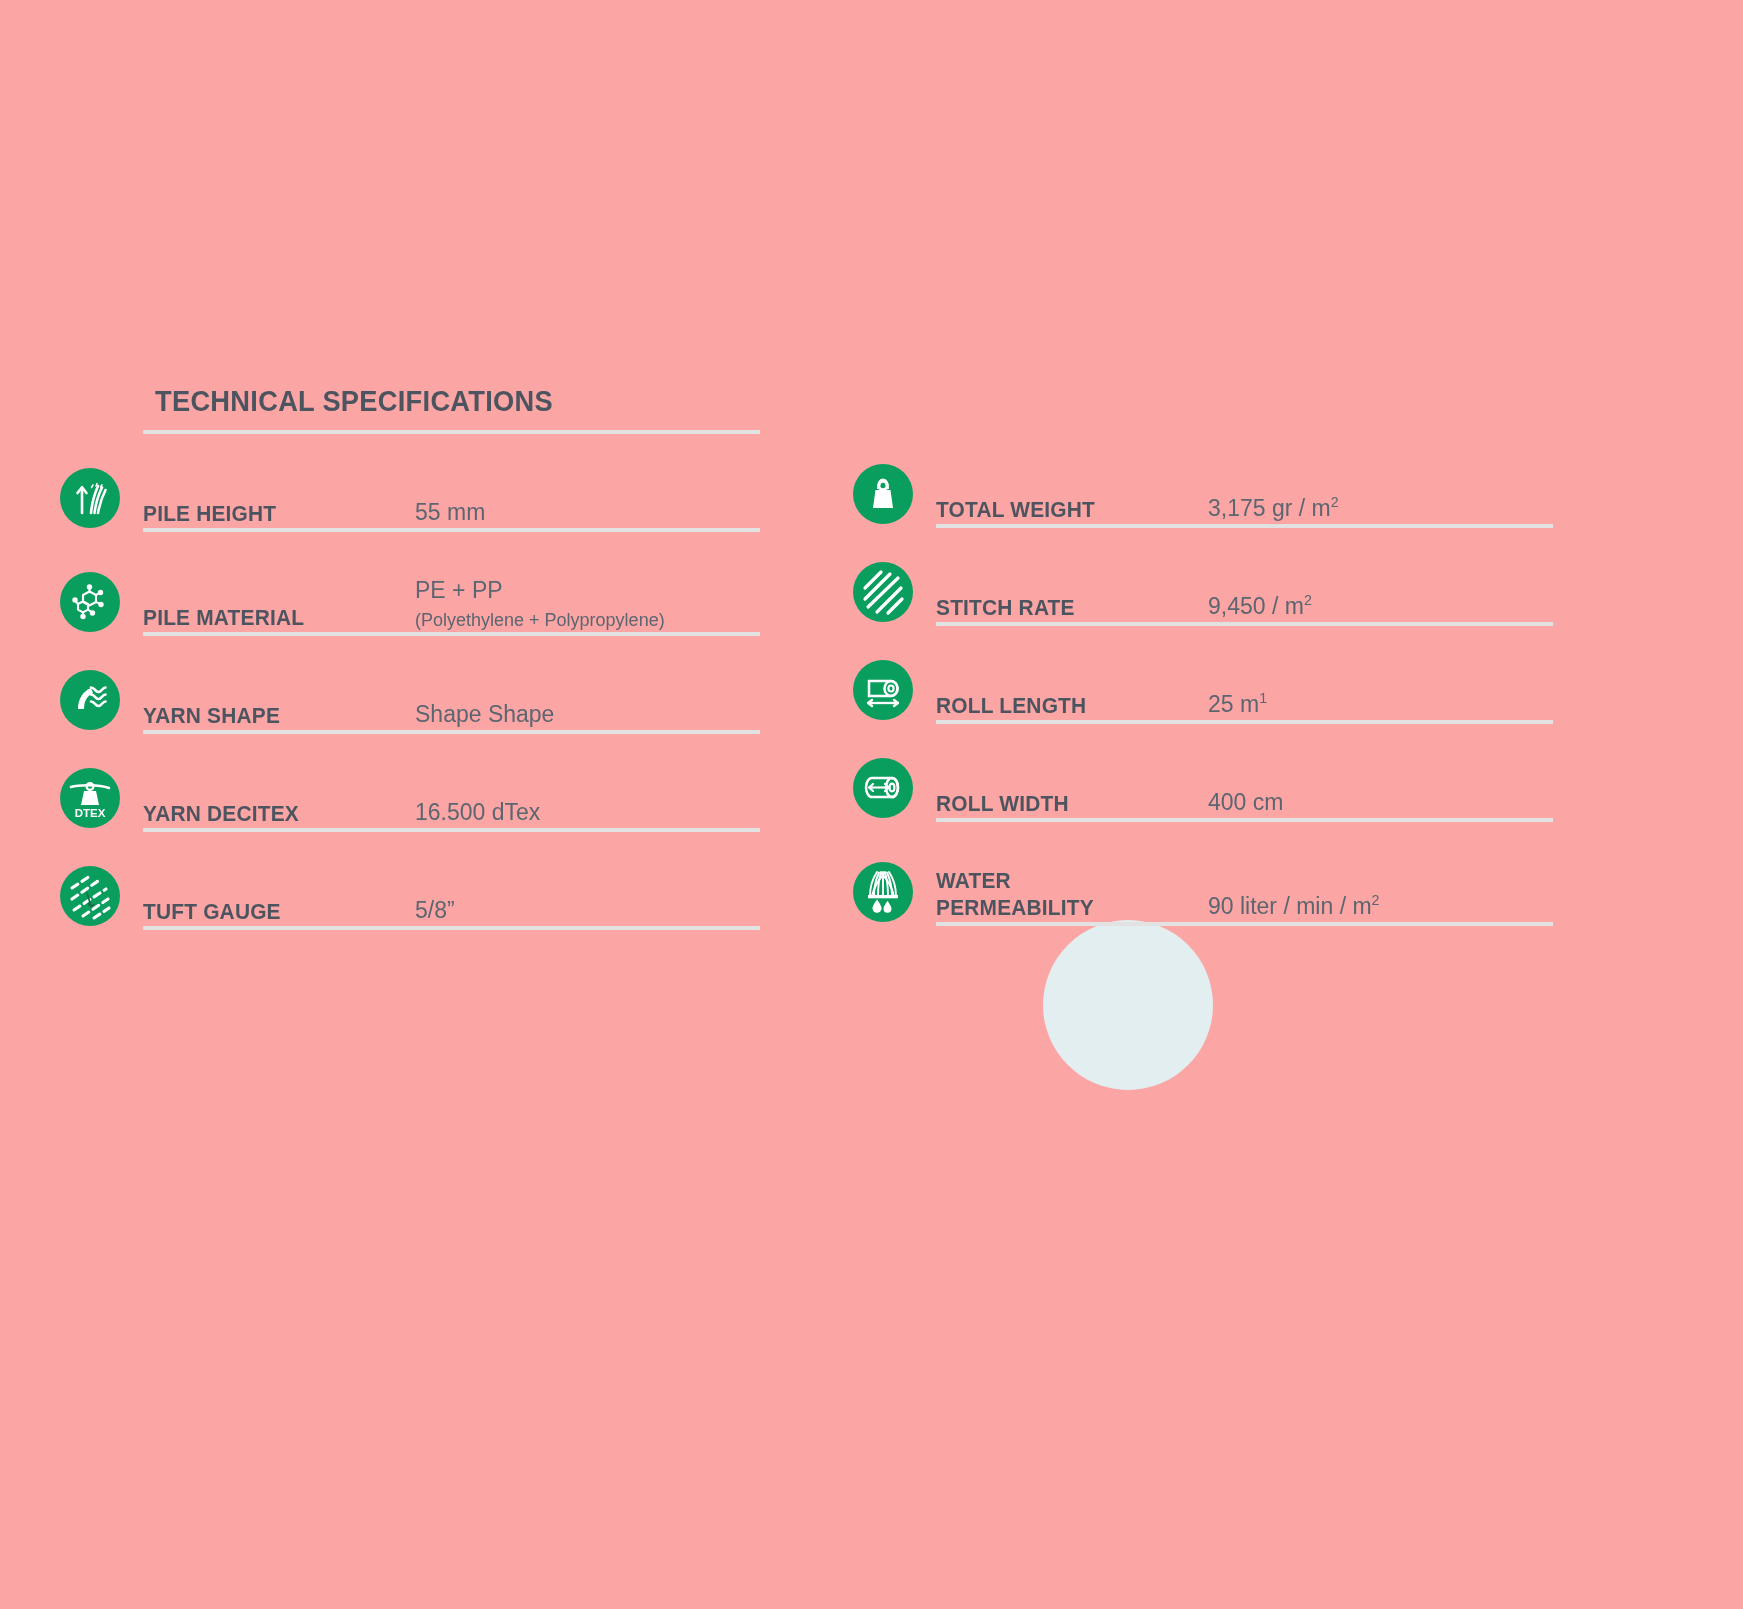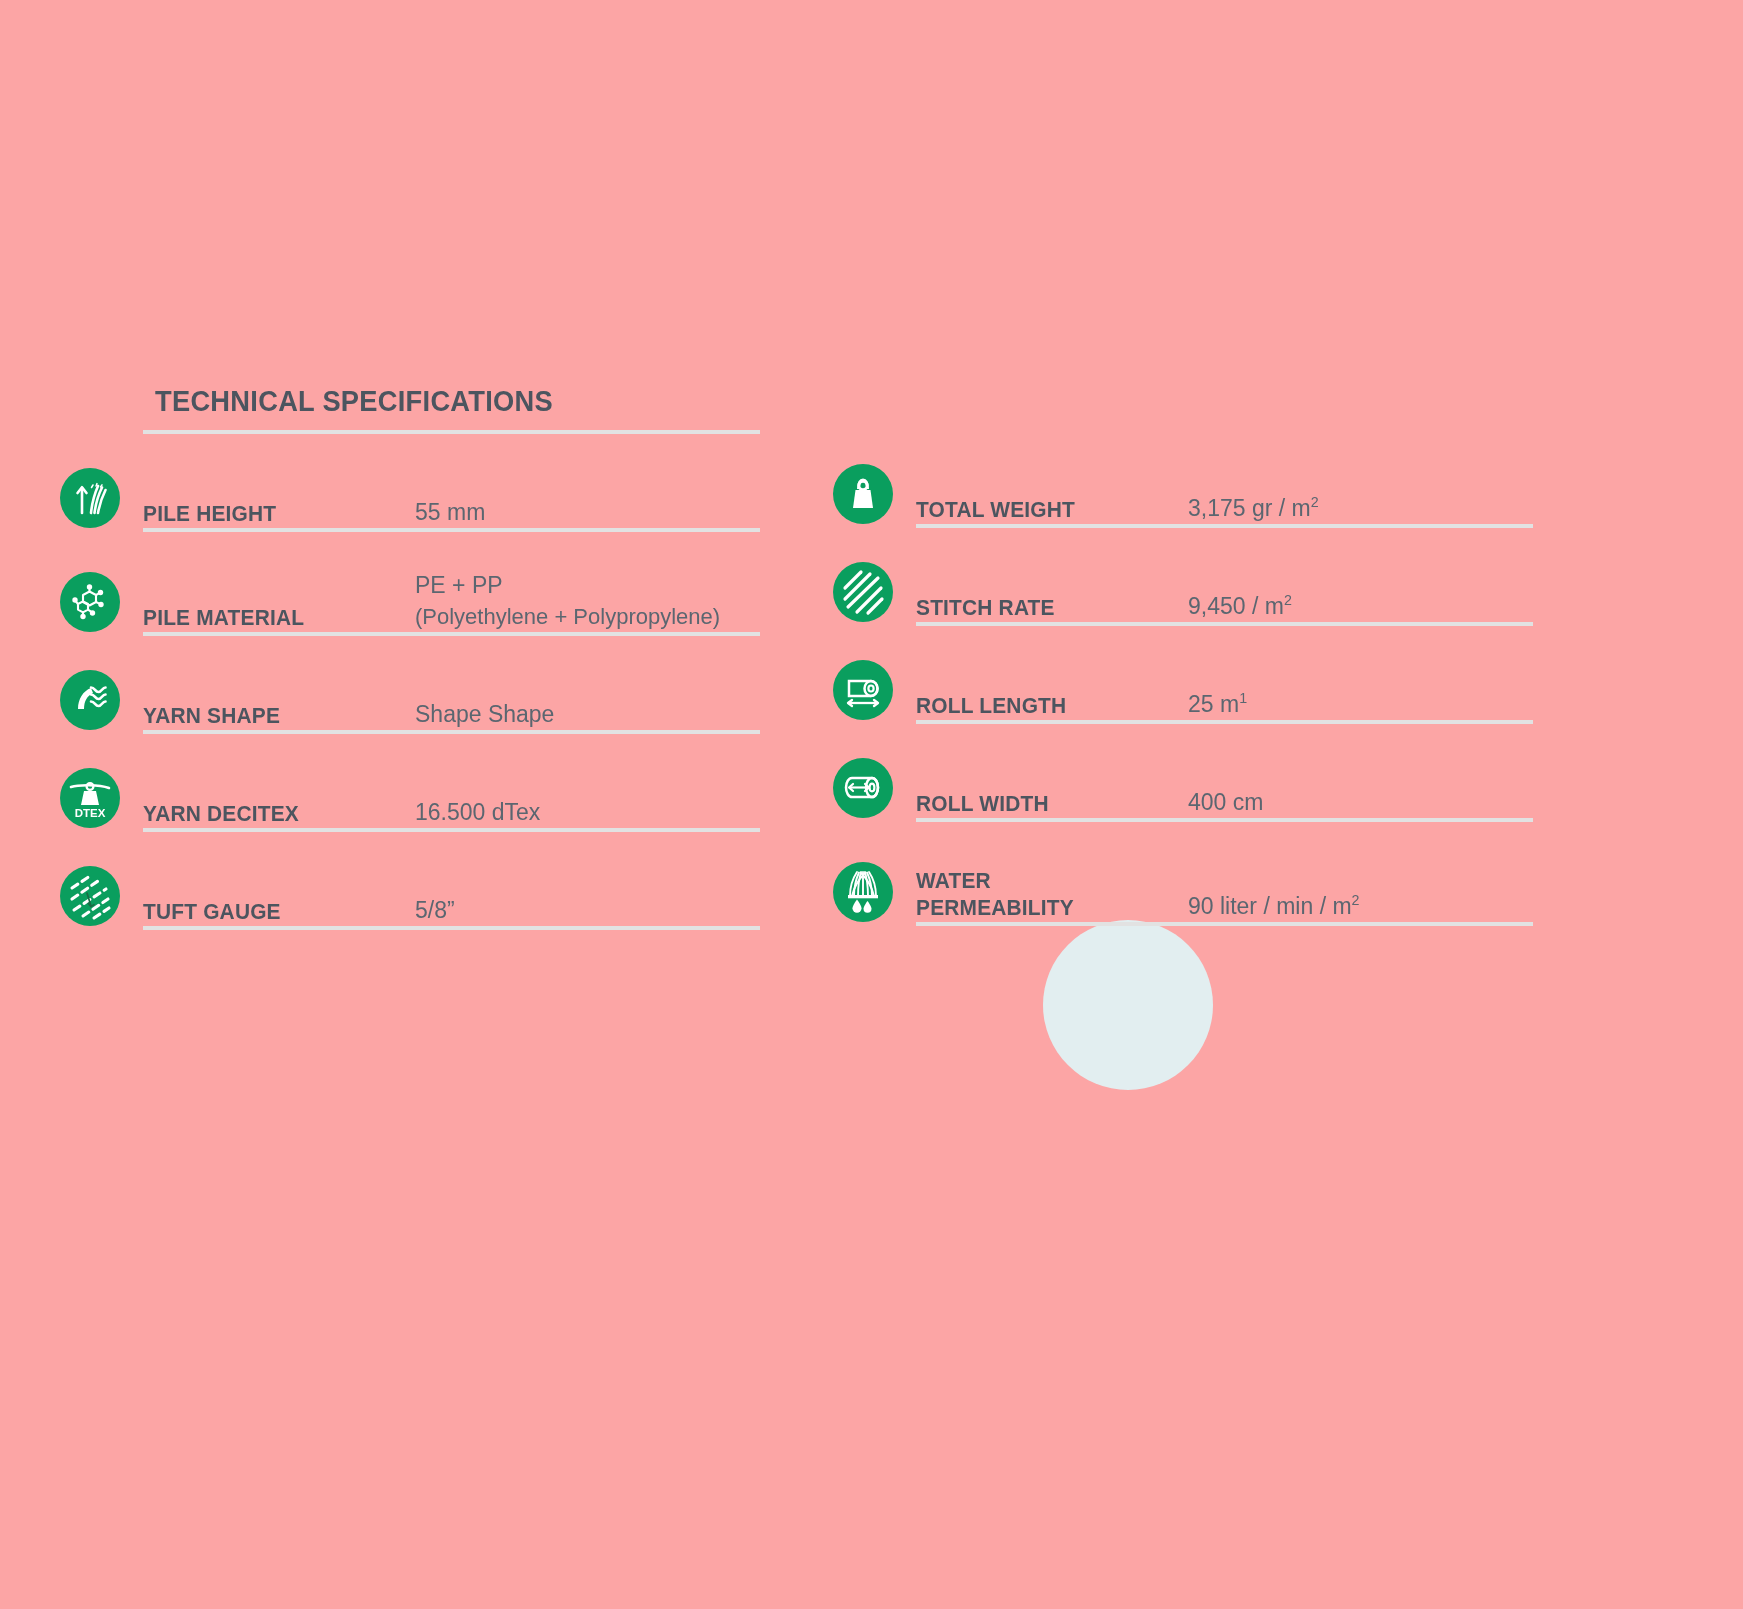--- a/index.html
+++ b/index.html
@@ -29,21 +29,21 @@
     letter-spacing: 0.3px;
     color: #4c555f;
     font-family: "Liberation Sans", sans-serif;
     transform: scaleX(0.94);
     transform-origin: left center;
     white-space: nowrap;
   }
 
   .column { position: absolute; top: 430px; }
   .column.left  { left: 60px;  width: 700px; }
-  .column.right { left: 833px; width: 700px; }
+  .column.right { left: 853px; width: 700px; }
 
   .col-inner { position: relative; }
 
   .divider {
     height: 4px;
     background: #e2e2e2;
     margin-left: 83px;
   }
 
   .spec-row {
@@ -84,21 +84,21 @@
 
   .value-cell {
     flex: 1 1 auto;
     font-size: 23px;
     color: #5b6670;
     font-weight: normal;
     line-height: 1.3;
   }
   .value-cell .sub {
     display: block;
-    font-size: 22px;
+    font-size: 18px;
     color: #5b6670;
     margin-top: 3px;
   }
   .value-cell sup {
     font-size: 0.62em;
     vertical-align: super;
     line-height: 0;
   }
 
   .row-h-tall { min-height: 100px; }

